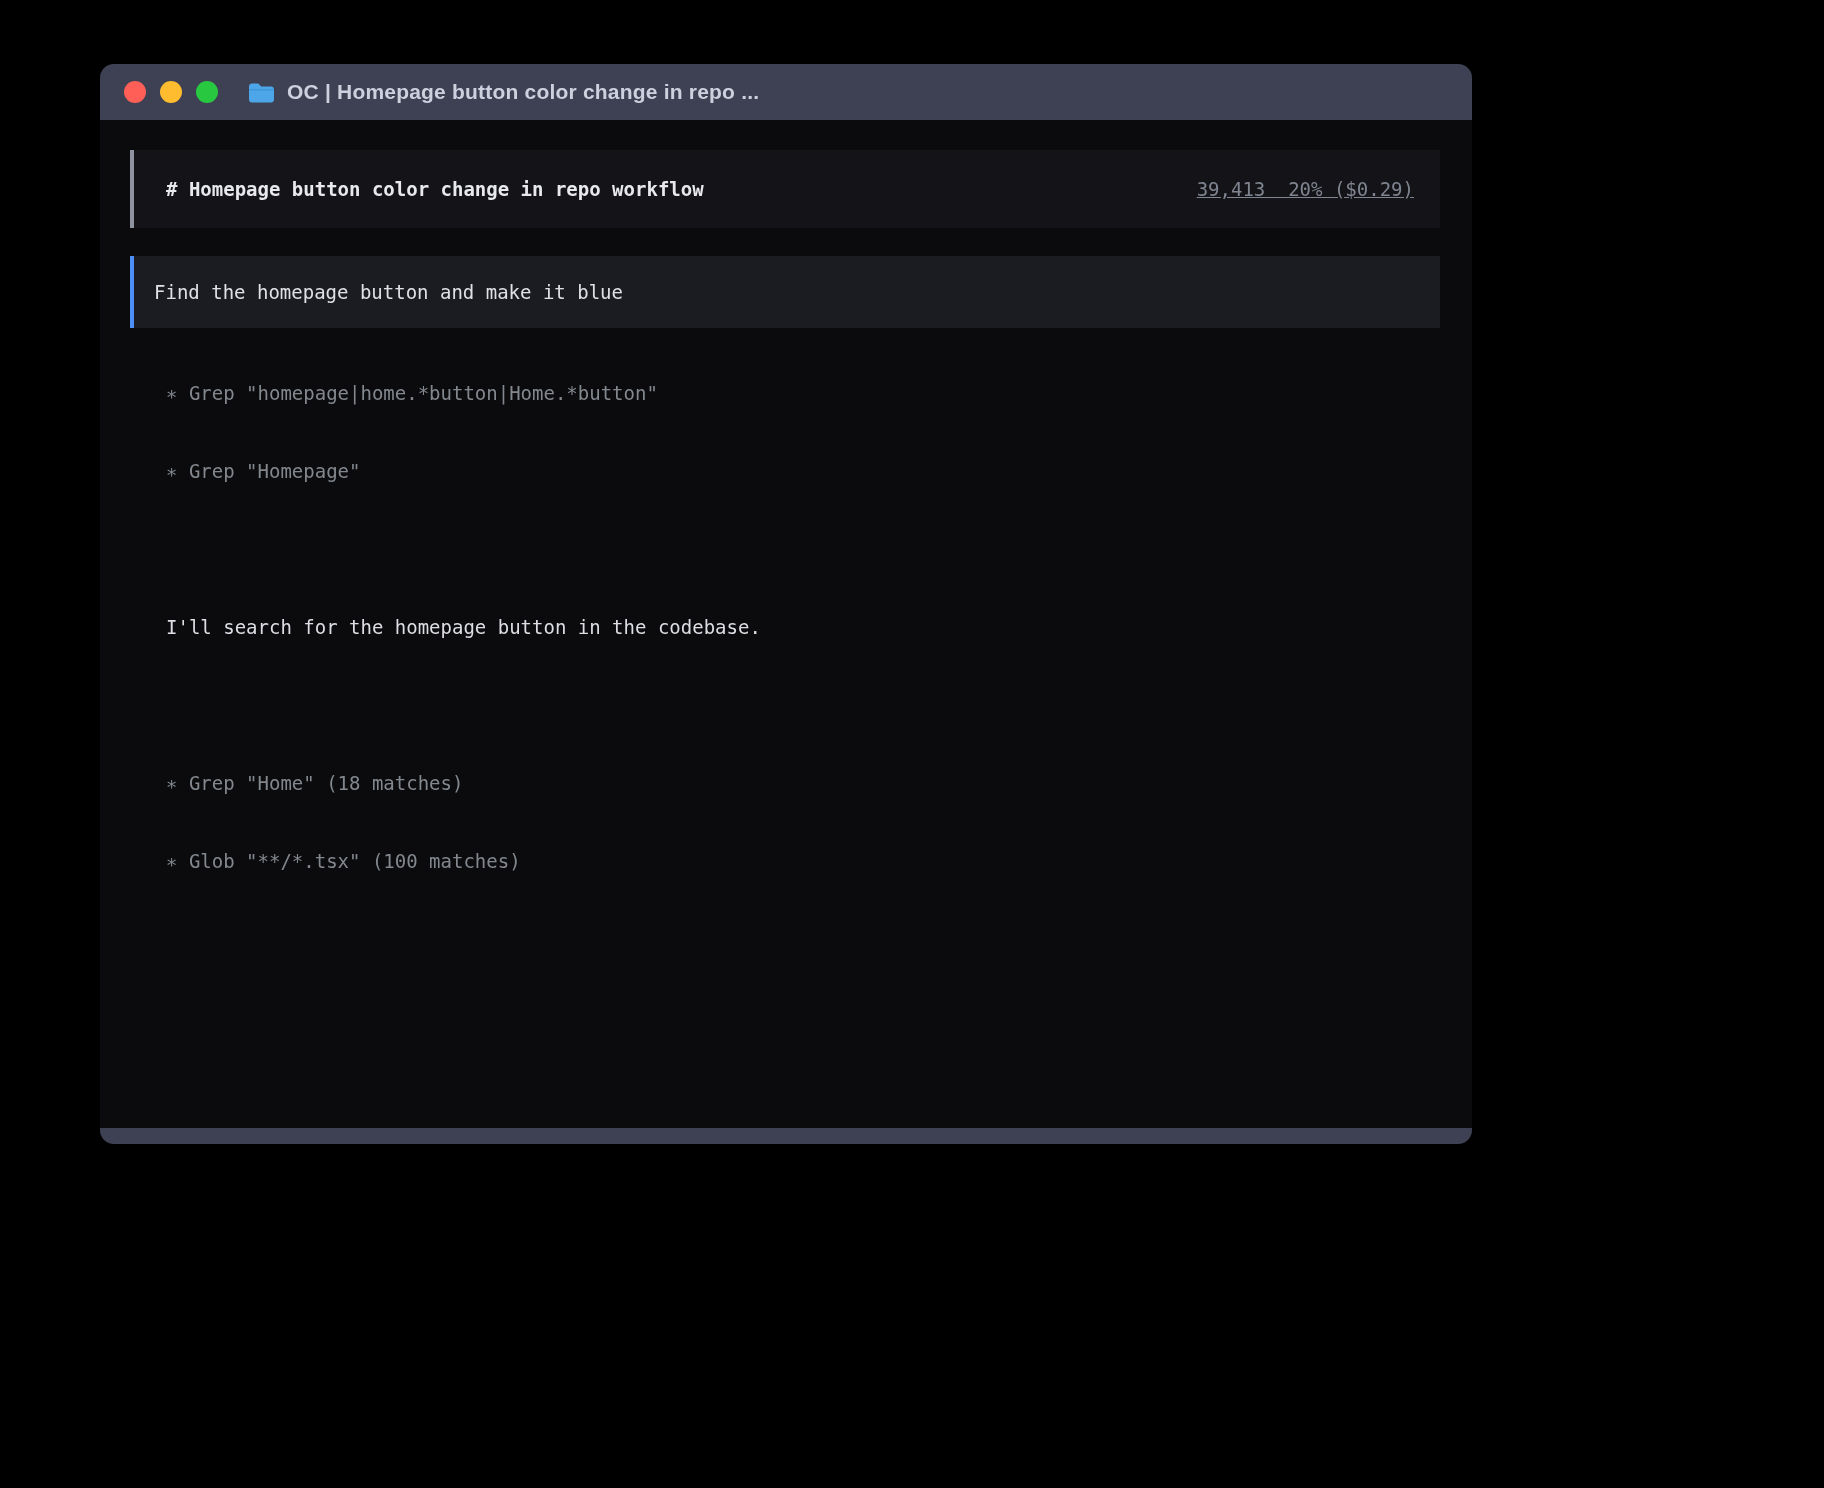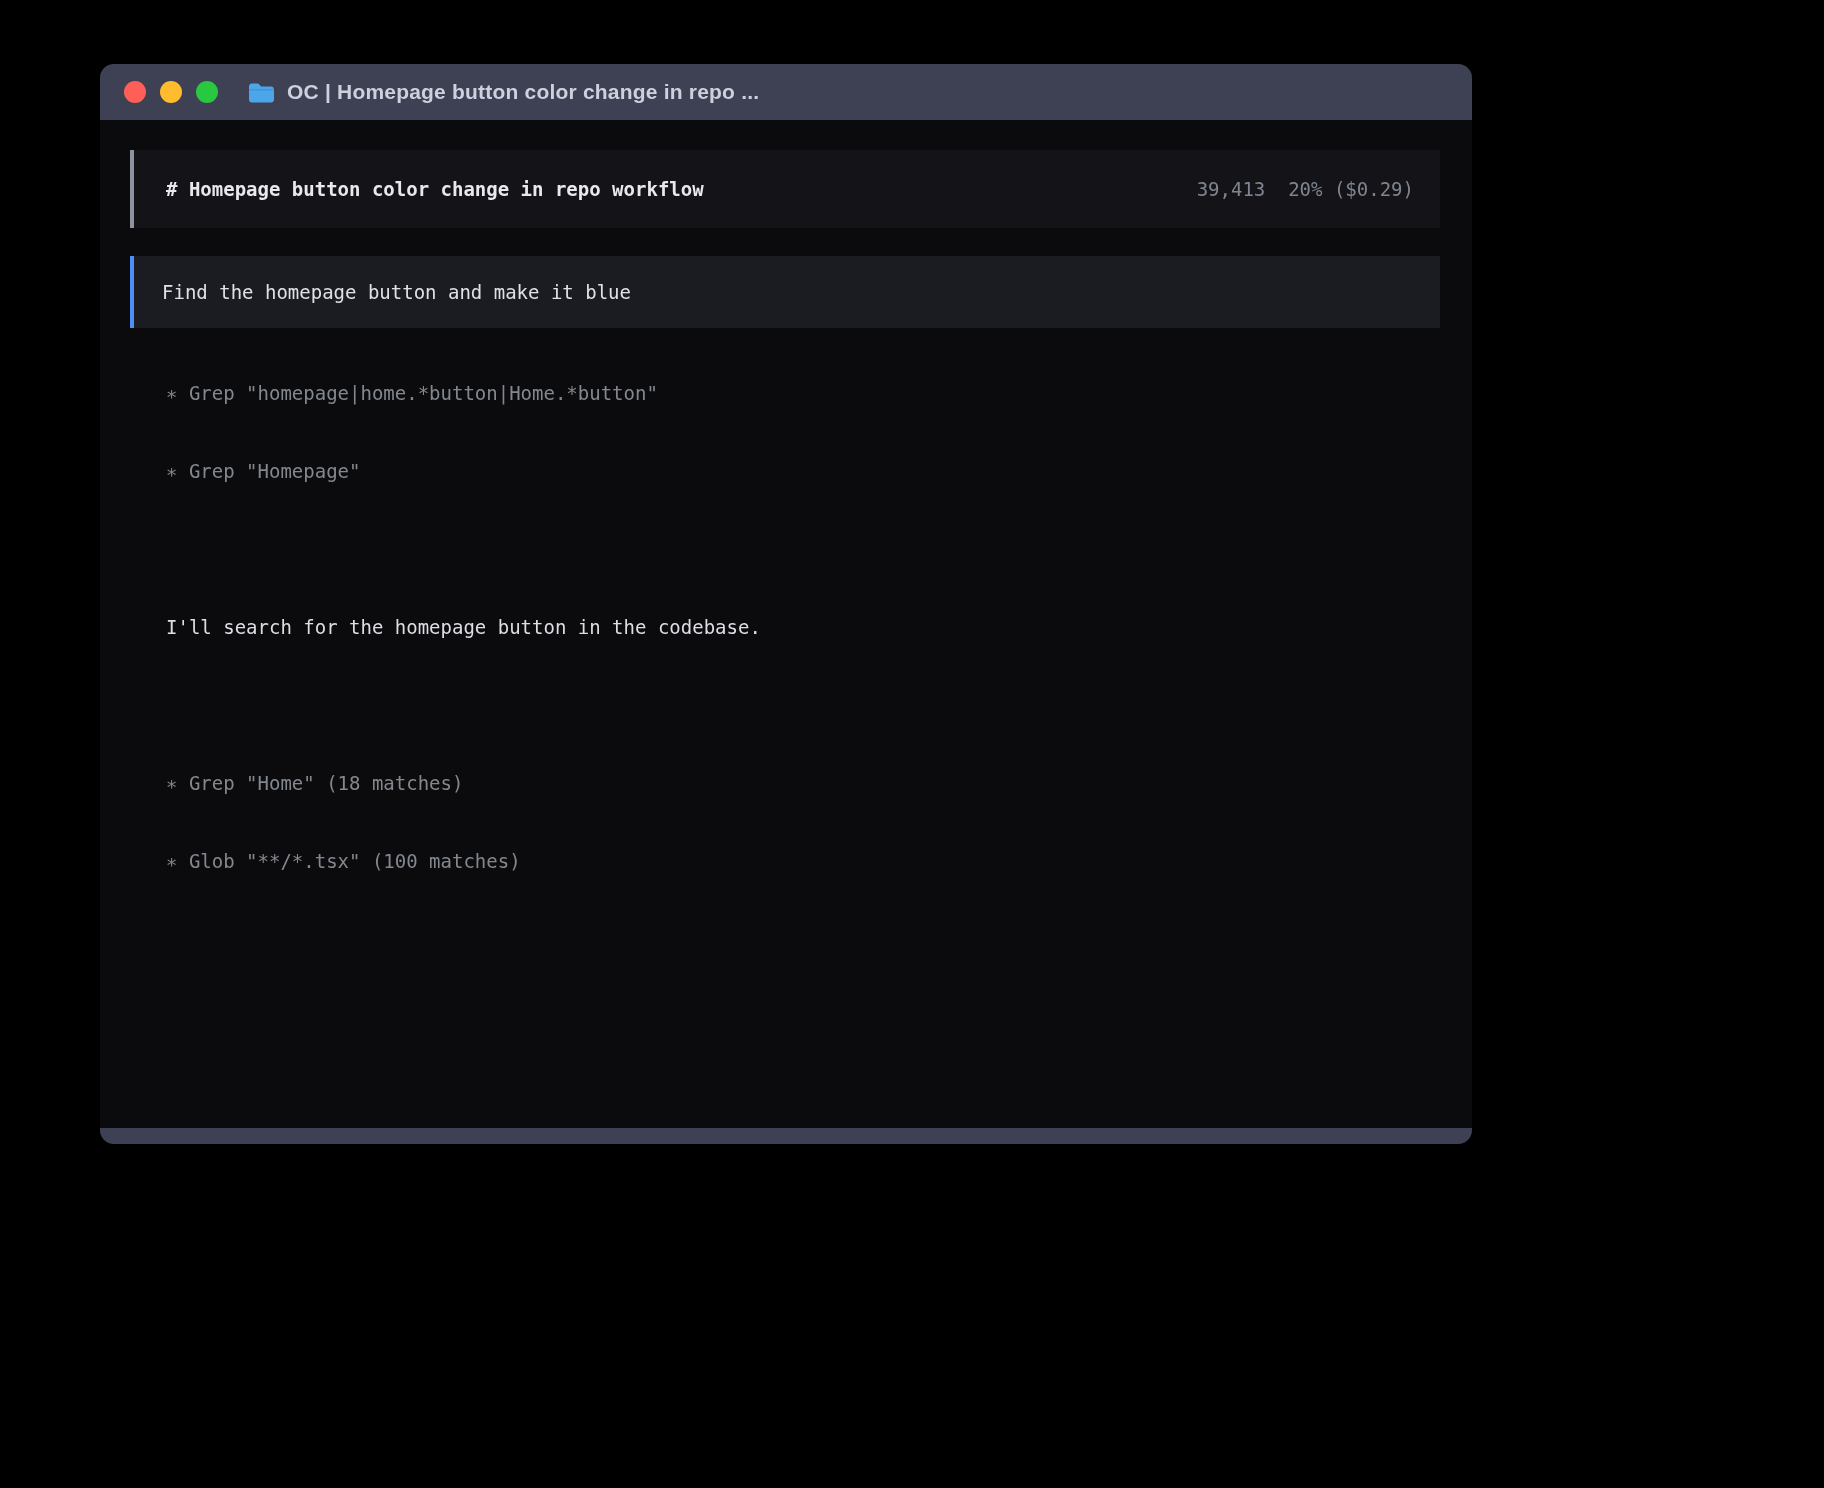--- a/index.html
+++ b/index.html
@@ -55,30 +55,30 @@
   .header-block {
     height: 78px;
     background: #141418;
     border-left: 4px solid #8d93a0;
     display: flex;
     align-items: center;
     justify-content: space-between;
     padding: 0 26px 0 32px;
   }
   .header-title { font-weight: 700; color: #e8e9ec; white-space: pre; }
-  .header-stats { color: #7f8590; white-space: pre; }
+  .header-stats { color: #7f8590; white-space: pre; text-decoration: underline; }
 
   .user-block {
     margin-top: 28px;
     height: 72px;
     background: #1a1c21;
     border-left: 4px solid #4d8ef7;
     display: flex;
     align-items: center;
-    padding-left: 28px;
+    padding-left: 20px;
     color: #dfe1e5;
   }
 
   .para { margin-left: 36px; line-height: 26px; white-space: pre; }
   .para.first { margin-top: 28px; }
   .para + .para { margin-top: 26px; }
   .text-white { color: #dcdee3; }
   .text-gray  { color: #83888f; }
 
   .window-bottom {

